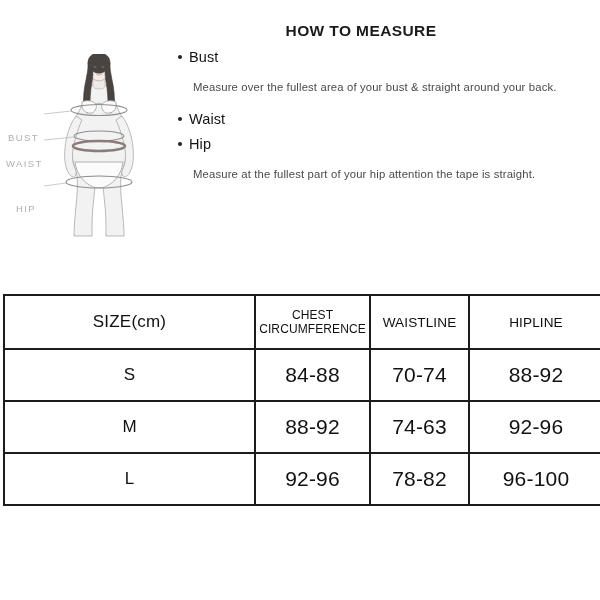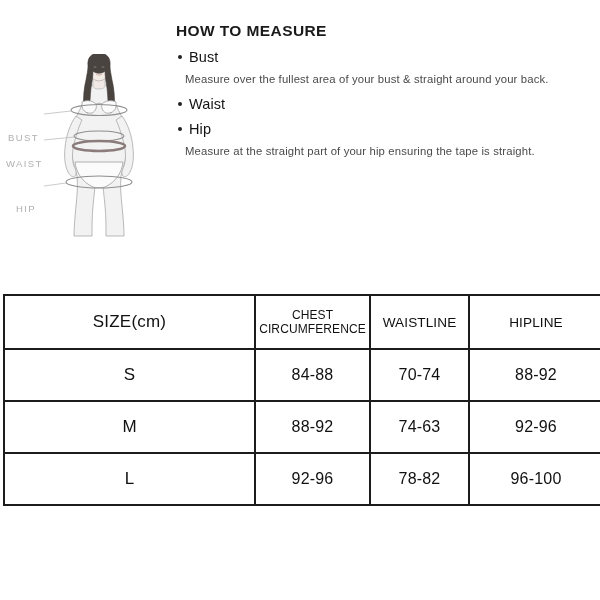--- a/index.html
+++ b/index.html
@@ -71,21 +71,21 @@
     left: 176px;
     top: 22px;
     width: 410px;
   }
   #measure-title {
     font-family: "Liberation Sans", sans-serif;
     font-size: 15.5px;
     font-weight: bold;
     color: #1a1a1a;
     letter-spacing: 0.4px;
-    text-align: left;
+    text-align: center;
     width: 370px;
     margin: 0 0 9px 0;
     padding: 0;
   }
   .measure-item {
     margin: 0 0 9px 0;
   }
   .measure-head {
     display: flex;
     align-items: baseline;
@@ -106,21 +106,21 @@
     font-family: "Liberation Sans", sans-serif;
     font-size: 14.5px;
     color: #141414;
     letter-spacing: 0.1px;
   }
   .measure-desc {
     font-family: "Liberation Sans", sans-serif;
     font-size: 11.3px;
     color: #4a4a4a;
     letter-spacing: 0.15px;
-    margin: 8px;
+    margin: 16px;
     padding: 0 0 0 1px;
     line-height: 1.2;
   }
 
   
   #size-table {
     position: absolute;
     left: 3px;
     top: 294px;
     width: 593px;
@@ -153,21 +153,21 @@
     letter-spacing: 0.1px;
   }
   .hdr-mid {
     font-size: 13.6px;
     letter-spacing: 0.1px;
   }
   .cell-size-name {
     font-size: 17px;
   }
   .cell-value {
-    font-size: 16px;
+    font-size: 21px;
     letter-spacing: 0.2px;
   }
 
   
   #attention {
     position: absolute;
     left: 8px;
     top: 510px;
     font-family: "Liberation Sans", sans-serif;
     font-size: 14.5px;
@@ -271,21 +271,21 @@
           <span class="bullet-dot"></span>
           <span class="measure-label">Waist</span>
         </div>
       </div>
 
       <div class="measure-item">
         <div class="measure-head">
           <span class="bullet-dot"></span>
           <span class="measure-label">Hip</span>
         </div>
-        <div class="measure-desc">Measure at the straight part of your hip ensuring the tape is straight.</div>
+        <div class="measure-desc">Measure at the fullest part of your hip attention the tape is straight.</div>
       </div>
     </div>
   </div>
 
   <table id="size-table">
     <tbody>
       <tr class="header-row">
         <td class="col-size hdr-size">SIZE(cm)</td>
         <td class="col-chest hdr-small">
           <div>CHEST</div>

